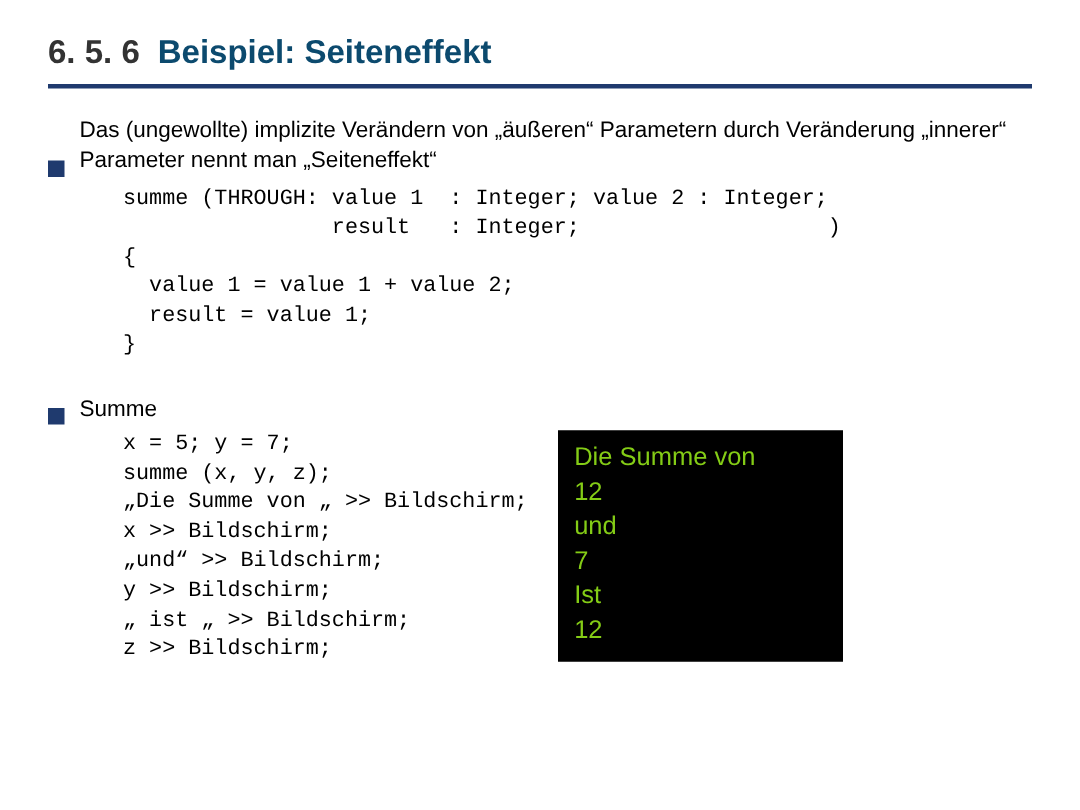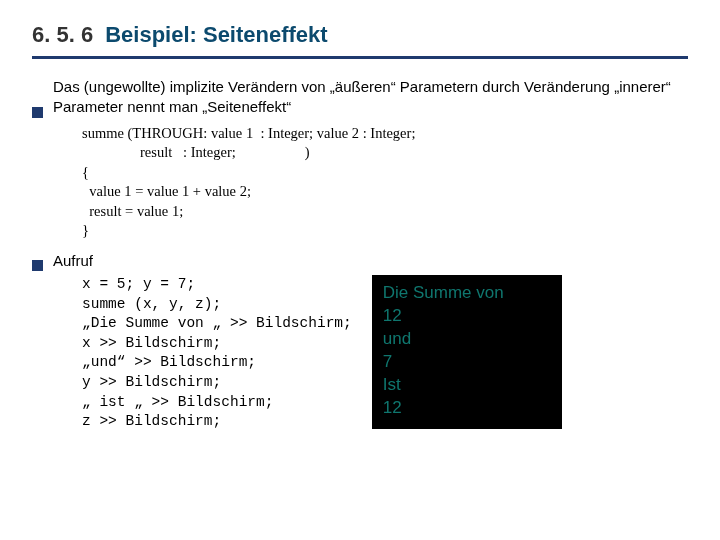--- a/index.html
+++ b/index.html
@@ -5,24 +5,24 @@
   * { margin: 0; padding: 0; box-sizing: border-box; }
   html, body { width: 720px; height: 540px; background: #fff; font-family: Arial, Helvetica, sans-serif; color: #000; }
   .slide { width: 720px; height: 540px; padding: 22px 32px 20px 32px; position: relative; }
   .title-row { display: flex; align-items: baseline; gap: 12px; margin-bottom: 8px; }
   .sec-num { font-size: 22px; font-weight: 700; color: #333; }
   .sec-title { font-size: 22px; font-weight: 700; color: #0c4a6e; }
   .rule { height: 3px; background: #1f3a6e; width: 100%; margin-bottom: 18px; }
   .bullet-row { display: flex; align-items: flex-end; gap: 10px; margin-bottom: 4px; }
   .bullet-sq { width: 11px; height: 11px; background: #1f3a6e; flex: 0 0 auto; margin-top: 4px; }
   .bullet-text { font-size: 15px; line-height: 1.35; }
-  .code { font-family: Liberation Serif, serif; font-size: 14.5px; white-space: pre; line-height: 1.35; margin-left: 50px; margin-top: 6px; margin-bottom: 10px; }
+  .code { font-family: Liberation Mono, monospace; font-size: 14.5px; white-space: pre; line-height: 1.35; margin-left: 50px; margin-top: 6px; margin-bottom: 22px; }
   .row2 { display: flex; align-items: flex-start; gap: 20px; margin-left: 50px; margin-top: 4px; }
   .code2 { font-family: "Courier New", Courier, monospace; font-size: 14.5px; white-space: pre; line-height: 1.35; }
-  .output-box { background: #000; color: #0f766e; font-size: 17px; line-height: 1.35; padding: 6px 10px 8px 10px; border: 1px solid #000; min-width: 190px; white-space: pre; font-family: Arial, Helvetica, sans-serif; }
+  .output-box { background: #000; color: #84cc16; font-size: 17px; line-height: 1.35; padding: 6px 10px 8px 10px; border: 1px solid #000; min-width: 190px; white-space: pre; font-family: Arial, Helvetica, sans-serif; }
 </style>
 </head>
 <body>
 
 <div class="slide">
 
   <div class="title-row">
     <div class="sec-num">6. 5. 6</div>
     <div class="sec-title">Beispiel: Seiteneffekt</div>
   </div>
@@ -35,21 +35,21 @@
 
   <div class="code">summe (THROUGH: value 1  : Integer; value 2 : Integer;
                 result   : Integer;                   )
 {
   value 1 = value 1 + value 2;
   result = value 1;
 }</div>
 
   <div class="bullet-row">
     <div class="bullet-sq"></div>
-    <div class="bullet-text">Aufruf</div>
+    <div class="bullet-text">Summe</div>
   </div>
 
   <div class="row2">
     <div class="code2">x = 5; y = 7;
 summe (x, y, z);
 „Die Summe von „ &gt;&gt; Bildschirm;
 x &gt;&gt; Bildschirm;
 „und“ &gt;&gt; Bildschirm;
 y &gt;&gt; Bildschirm;
 „ ist „ &gt;&gt; Bildschirm;

